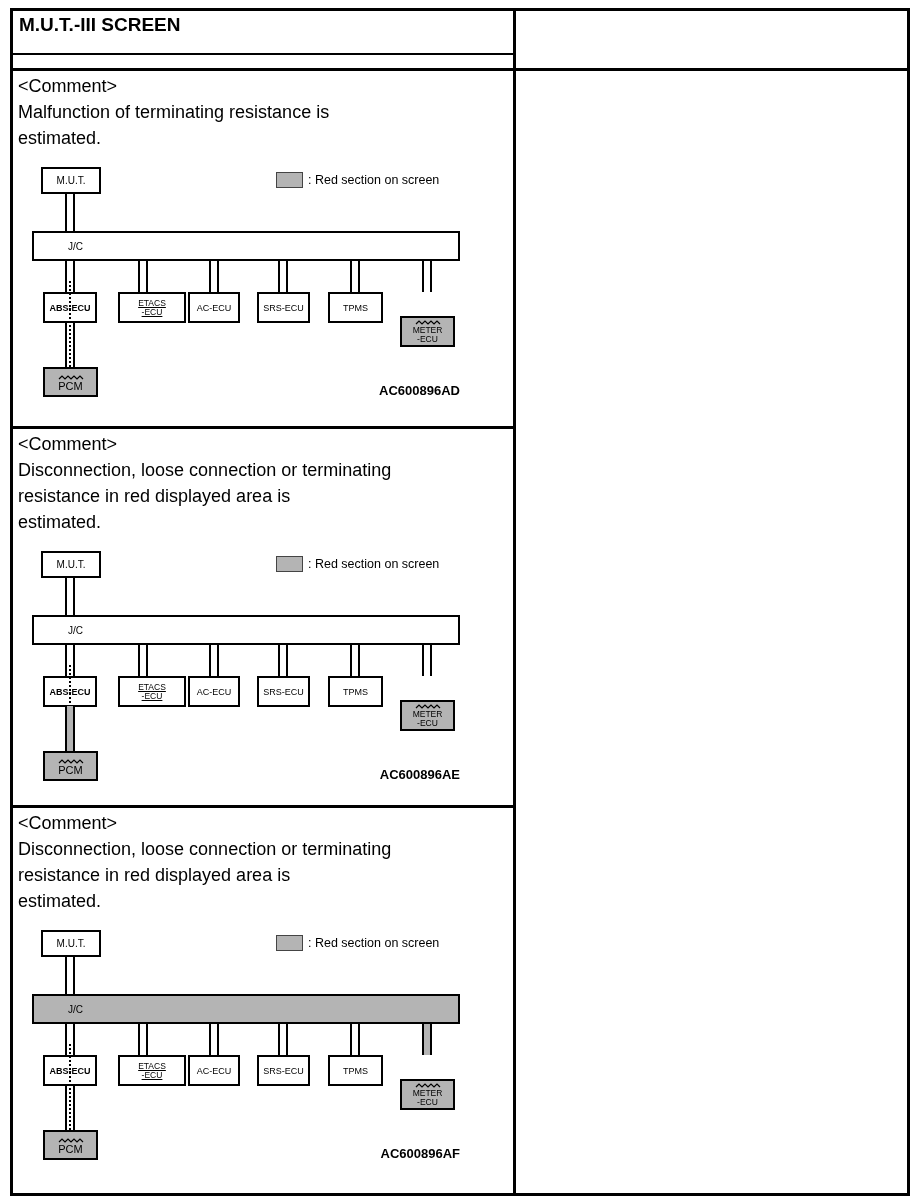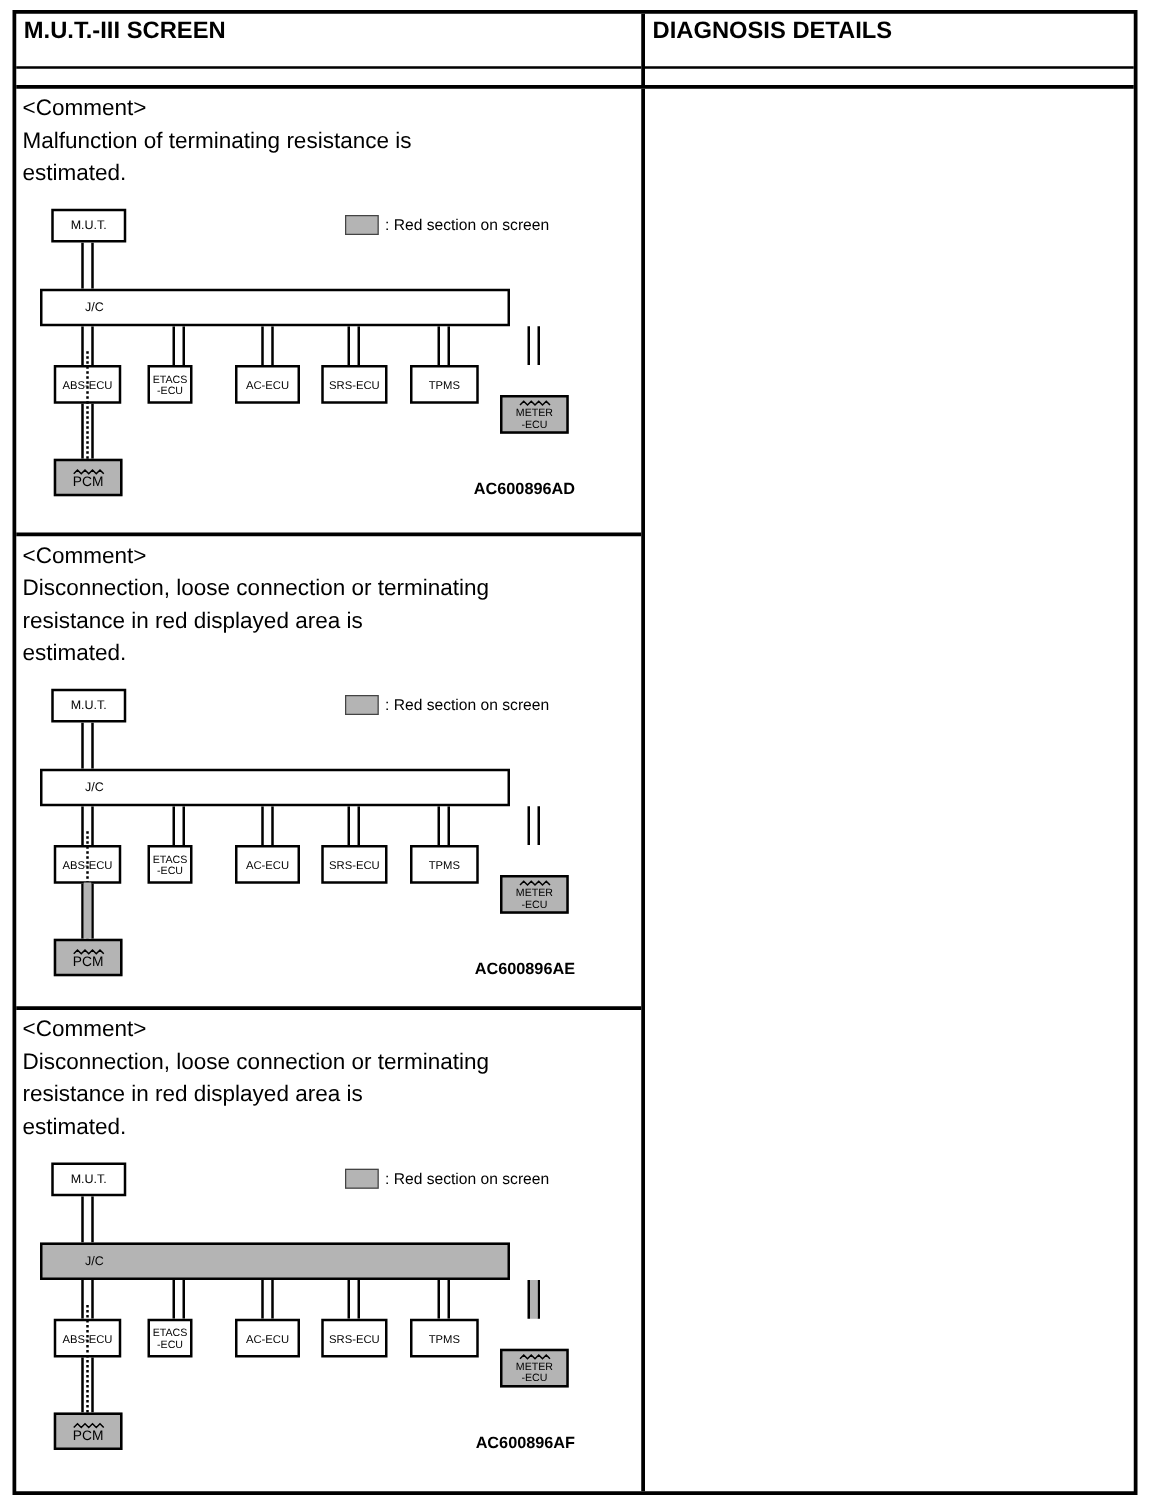--- a/index.html
+++ b/index.html
@@ -53,42 +53,42 @@
     margin:8px 0 0 8px;
     font-family:"Liberation Sans","DejaVu Sans",sans-serif;
   }
   .dbox {
     position:absolute; border:2px solid #000; background:#fff;
     display:flex; flex-direction:column; align-items:center; justify-content:center;
     text-align:center; z-index:1;
   }
   .mut-box { left:15px; top:8px; width:60px; height:27px; font-size:10px; }
   .jc-box {
-    left:6px; top:72px; width:376px; height:30px; font-size:10px;
+    left:6px; top:72px; width:428px; height:30px; font-size:10px;
     align-items:flex-start; padding-left:34px;
   }
   .jc-gray .jc-box { background:var(--highlight-gray,#b4b4b4); }
 
   .link {
     position:absolute; width:10px;
     border-left:2px solid #000; border-right:2px solid #000;
     z-index:0;
   }
   .link-mut  { left:39px; top:35px; height:37px; }
   .link-e1   { left:39px;  top:102px; height:31px; }
   .link-e2   { left:112px; top:102px; height:31px; }
   .link-e3   { left:183px; top:102px; height:31px; }
   .link-e4   { left:252px; top:102px; height:31px; }
   .link-e5   { left:324px; top:102px; height:31px; }
   .link-e6   { left:396px; top:102px; height:31px; }
   .link-pcm  { left:39px; top:163px; height:45px; }
 
   .ecu-box { top:133px; height:31px; font-size:9px; line-height:10px; }
-  .e1 { left:17px;  width:54px; }
-  .e2 { left:92px;  width:36px; font-size:8.5px; line-height:9px; }
+  .e1 { left:17px;  width:54px;font-weight:bold; }
+  .e2 { left:92px;  width:68px; font-size:8.5px; line-height:9px;text-decoration:underline; }
   .e3 { left:162px; width:52px; }
   .e4 { left:231px; width:53px; }
   .e5 { left:302px; width:55px; }
   .e6 { left:374px; width:55px; font-size:8.5px; line-height:9px; }
   .ecu-highlight { background:var(--highlight-gray,#b4b4b4);margin-top:24px; }
   .ecu-line:empty { display:none; }
 
   .pcm-box {
     left:17px; top:208px; width:55px; height:30px;
     background:var(--highlight-gray,#b4b4b4);
@@ -123,23 +123,20 @@
 </style>
 </head>
 <body>
 
 <div class="page">
   <div class="doc-table">
 
     <div class="header-row">
       <div class="header-cell left">
         <span class="header-title">M.U.T.-III SCREEN</span>
-      </div>
-      <div class="header-cell right">
-        <span class="header-title">DIAGNOSIS DETAILS</span>
       </div>
     </div>
 
     <div class="body-row">
       <div class="left-col" id="left-rows">
 
   <div class="left-row">
     <div class="comment-tag">&lt;Comment&gt;</div>
     <div class="comment-text">Malfunction of terminating resistance is
 estimated.</div>

